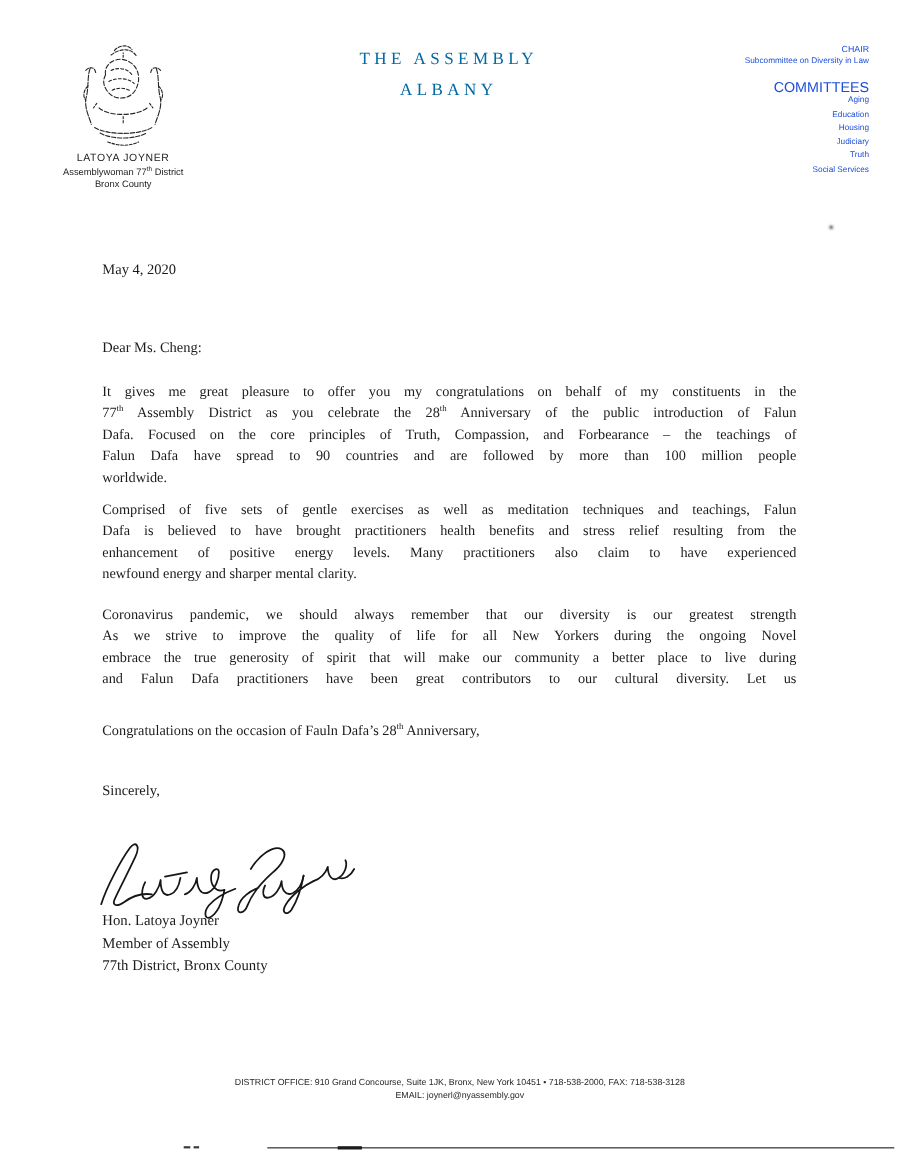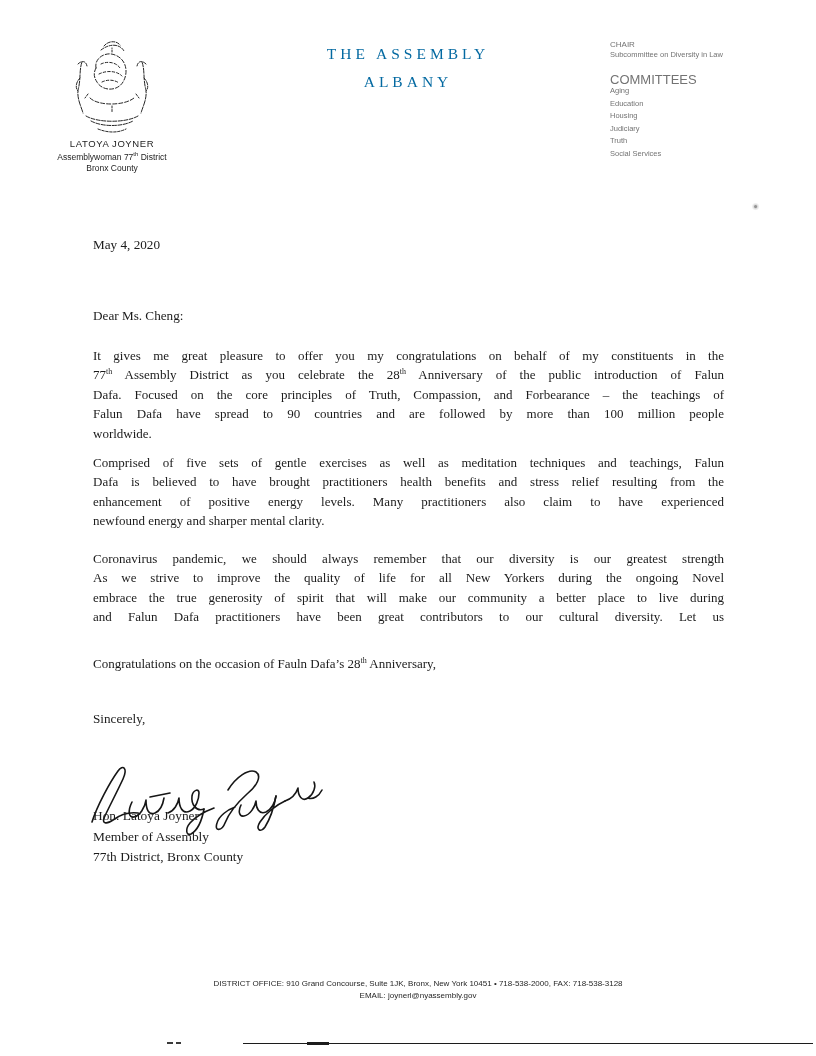--- a/index.html
+++ b/index.html
@@ -13,22 +13,22 @@
   .seal { display:block; margin:0 auto 4px auto; }
   .lh-name { font-family:"Liberation Sans", sans-serif; font-size:9.5px; letter-spacing:0.6px; color:#1d1d1d; }
   .lh-title, .lh-sub { font-family:"Liberation Sans", sans-serif; font-size:8.5px; color:#1d1d1d; line-height:11px; }
   .lh-title sup { font-size:6px; }
 
   .lh-center { position:absolute; left:258px; top:40px; width:300px; text-align:center; color:#0369a1; }
   .lh-center .t1 { font-size:15.5px; letter-spacing:4px; line-height:28px; }
   .lh-center .t2 { font-size:15.5px; letter-spacing:4px; line-height:28px; }
   .lh-center .t3 { font-size:15.5px; letter-spacing:4px; line-height:28px; }
 
-  .lh-right { position:absolute; left:610px; top:40px; width:180px; text-align:left;
-              font-family:"Liberation Sans", sans-serif; color:#737373; }
+  .lh-right { position:absolute; left:610px; top:40px; width:180px; text-align:right;
+              font-family:"Liberation Sans", sans-serif; color:#1d4ed8; }
   .chair-label { font-size:8px; line-height:10px; }
   .chair-detail { font-size:7.5px; line-height:10px; }
   .comm-label { font-size:13px; line-height:11px; margin-top:14px; }
   .comm-item { font-size:7.5px; line-height:12.5px; }
 
   .smudge { position:absolute; left:752px; top:203px; width:9px; height:9px;
             background:radial-gradient(circle at 40% 40%, rgba(60,60,60,.55) 0 1px, rgba(120,120,120,.25) 2px, transparent 4px); }
 
   
   .dateline   { position:absolute; left:93px; top:237px; font-size:13.2px; }
@@ -38,21 +38,21 @@
   .p1 { top:346px; } .p2 { top:453px; } .p3 { top:549px; }
   .jline { text-align:justify; text-align-last:justify; }
   .jline.final { text-align-last:left; }
   .para sup, .congrats sup { font-size:8px; line-height:0; vertical-align:super; }
 
   .congrats  { position:absolute; left:93px; top:656px; font-size:13px; }
   .closing   { position:absolute; left:93px; top:711px; font-size:13.2px; }
 
   .signature { position:absolute; left:86px; top:760px; }
 
-  .signblock { position:absolute; left:93px; top:806px; font-size:13.4px; line-height:20.5px; }
+  .signblock { position:absolute; left:93px; top:827px; font-size:13.4px; line-height:20.5px; }
 
   
   .footer { position:absolute; left:118px; top:978px; width:600px; text-align:center;
             font-family:"Liberation Sans", sans-serif; font-size:8px; line-height:12px; color:#272727; }
 
   .scanline-main  { position:absolute; left:243px; top:1043px; width:570px; height:1px; background:#1c1c1c; }
   .scanline-thick { position:absolute; left:307px; top:1042px; width:22px; height:3px; background:#1c1c1c; }
   .scanline-dash1 { position:absolute; left:167px; top:1042px; width:6px; height:2px; background:#3a3a3a; }
   .scanline-dash2 { position:absolute; left:176px; top:1042px; width:5px; height:2px; background:#3a3a3a; }
 </style>

